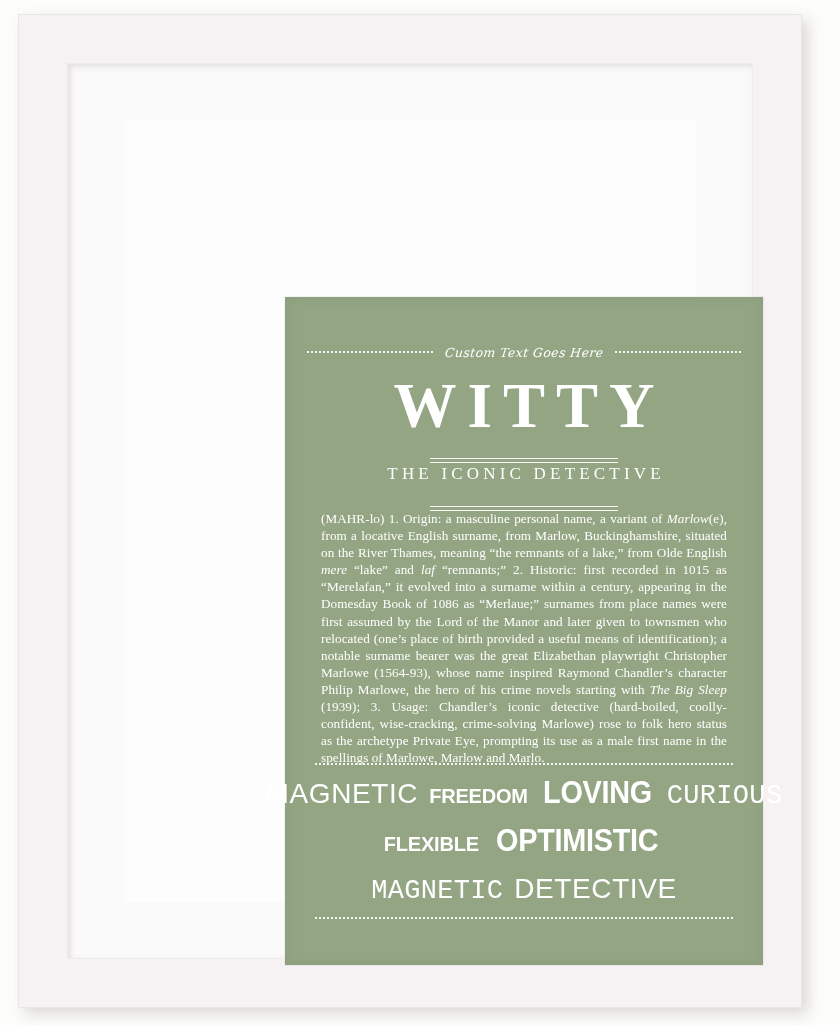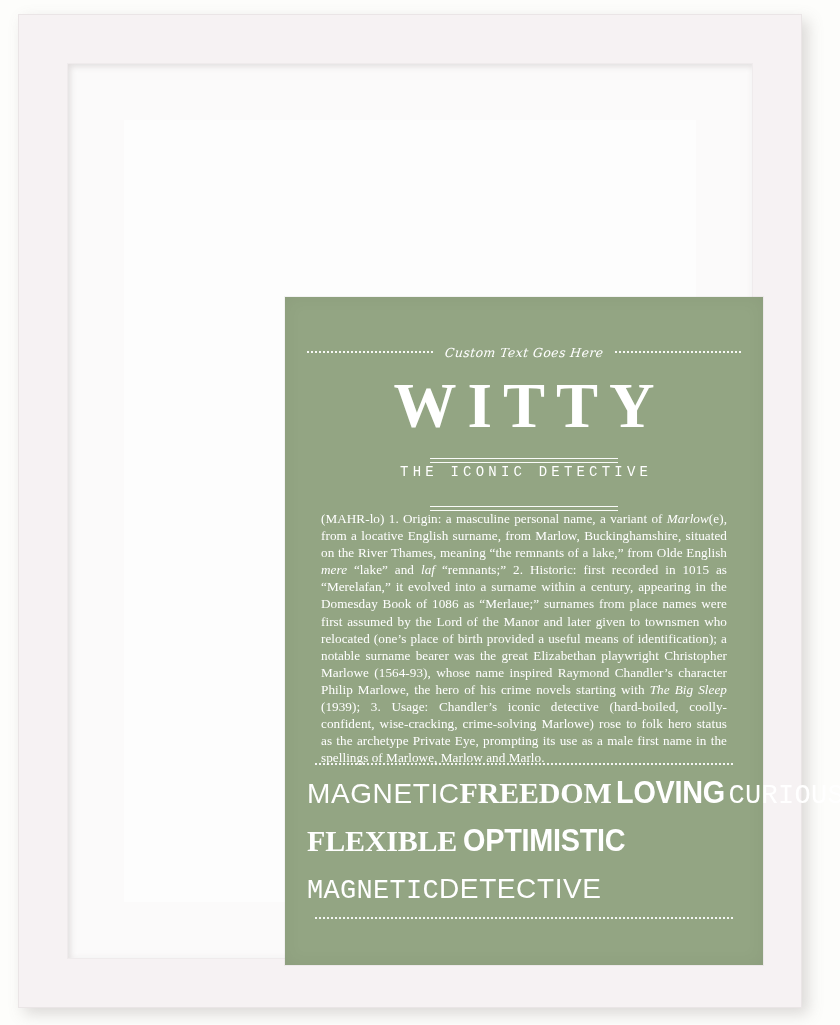--- a/index.html
+++ b/index.html
@@ -125,22 +125,22 @@
     border-top: 1px solid rgba(255,255,255,0.95);
     height: 3px;
     border-bottom: 1px solid rgba(255,255,255,0.95);
   }
 
   .subtitle {
     position: absolute;
     top: 167px;
     left: 0; right: 0;
     text-align: center;
-    font-family: Liberation Mono, monospace;
-    font-size: 14px;
+    font-family: Liberation Serif, serif;
+    font-size: 17px;
     letter-spacing: 4.2px;
     text-indent: 4.2px;
     color: #ffffff;
   }
 
   
   .definition {
     position: absolute;
     top: 213px;
     left: 36px;
@@ -167,40 +167,41 @@
 
   .traits {
     position: absolute;
     top: 472px;
     left: 22px;
     right: 22px;
   }
   .trait-line {
     display: flex;
     align-items: baseline;
-    justify-content: flex-start;
+    justify-content: center;
+    gap: 11px;
     height: 48px;
     line-height: 48px;
     white-space: nowrap;
   }
   .tw {
     color: #ffffff;
     font-family: "Liberation Sans", sans-serif;
   }
   
   .s-thin {
     font-family: "Liberation Sans", sans-serif;
     font-weight: normal;
     font-size: 28px;
     letter-spacing: 0.6px;
   }
   .s-bold {
-    font-family: Liberation Serif, serif;
+    font-family: Liberation Sans, sans-serif;
     font-weight: bold;
-    font-size: 30px;
+    font-size: 20px;
     letter-spacing: -0.2px;
   }
   .s-cond {
     font-family: "Liberation Sans Narrow", "Liberation Sans", sans-serif;
     font-weight: bold;
     font-size: 31px;
     letter-spacing: -0.3px;
     transform: scaleX(0.93);
     display: inline-block;
   }

